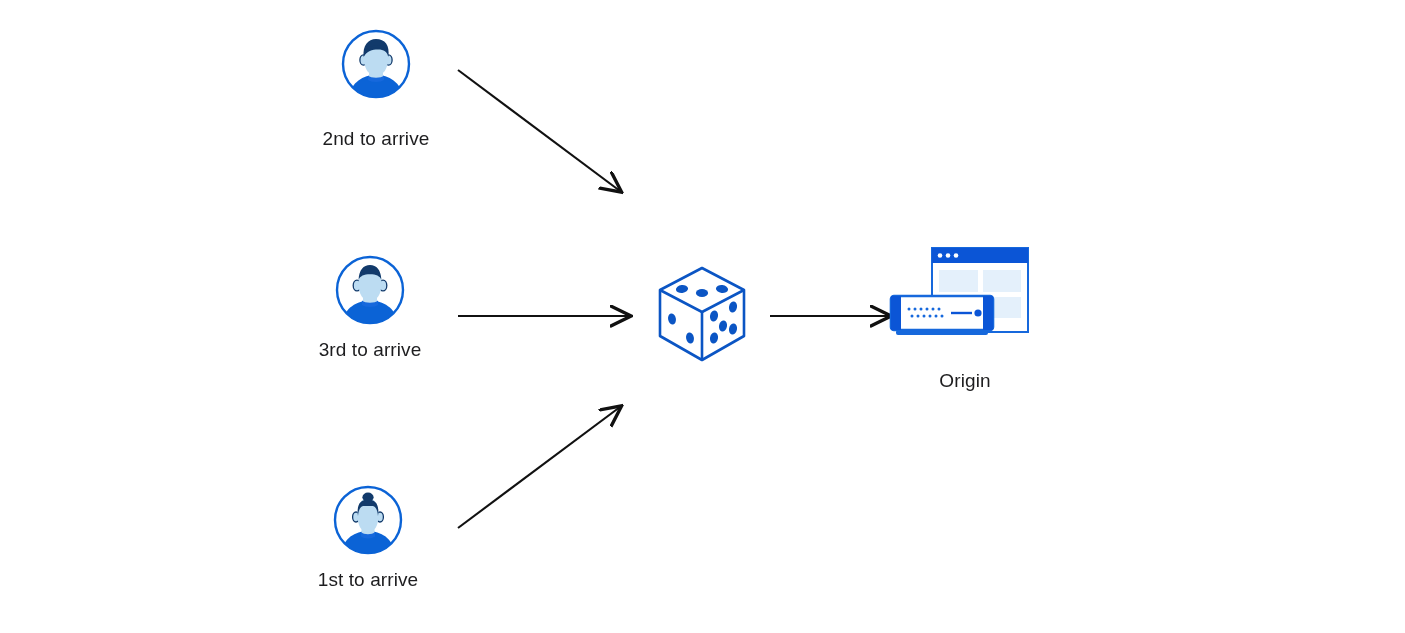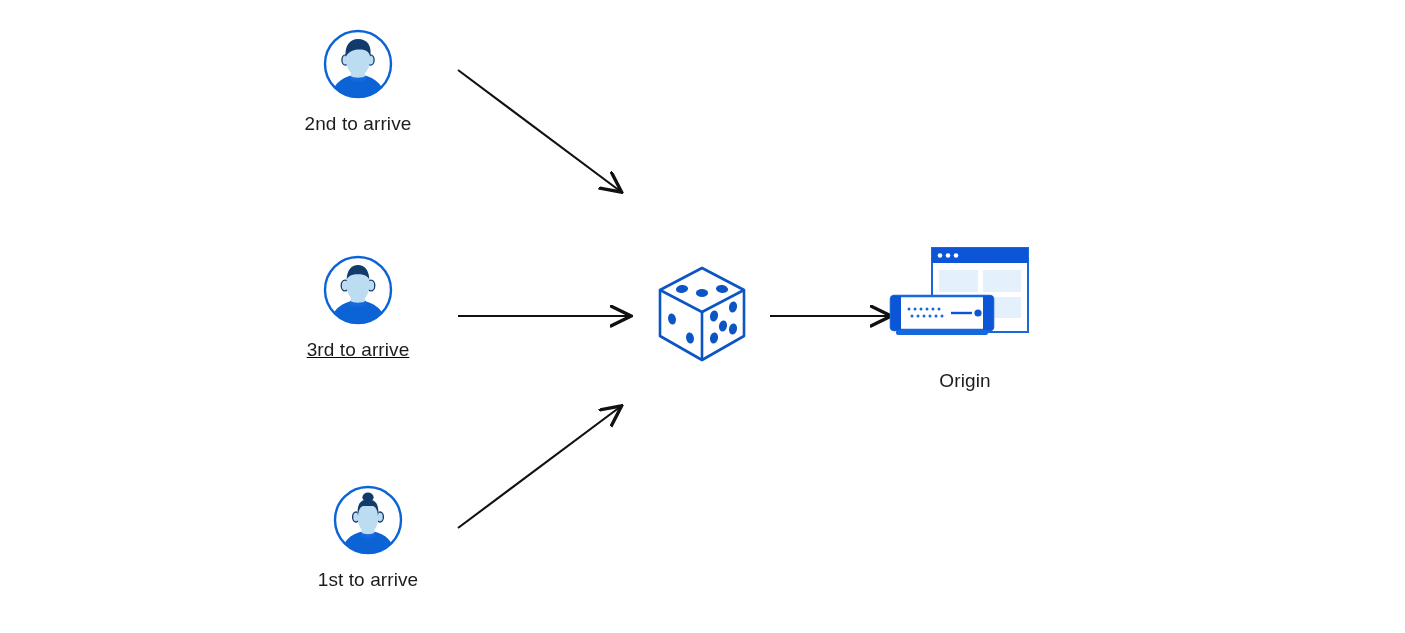--- a/index.html
+++ b/index.html
@@ -31,22 +31,22 @@
     font-size: 19px;
     color: #1d1d1f;
     line-height: 1.2;
     white-space: nowrap;
     letter-spacing: 0.1px;
   }
   .avatar-node { width: 200px; }
   .avatar-node .node-label { margin-top: 13px; }
 
   
-  #person-2nd { left: 258px; top: 28px; }
-  #person-3rd { left: 258px; top: 254px; text-decoration: underline; }
+  #person-2nd { left: 276px; top: 28px; gap: 15px; }
+  #person-3rd { left: 270px; top: 254px; }
   #person-1st { left: 268px; top: 484px; align-items: center; }
 
   
   #dice-node { left: 652px; top: 262px; }
 
   
   #origin-node { left: 865px; top: 240px; width: 200px; }
   #origin-node .node-label { margin-top: 14px; }
 
   .arrow-layer {

